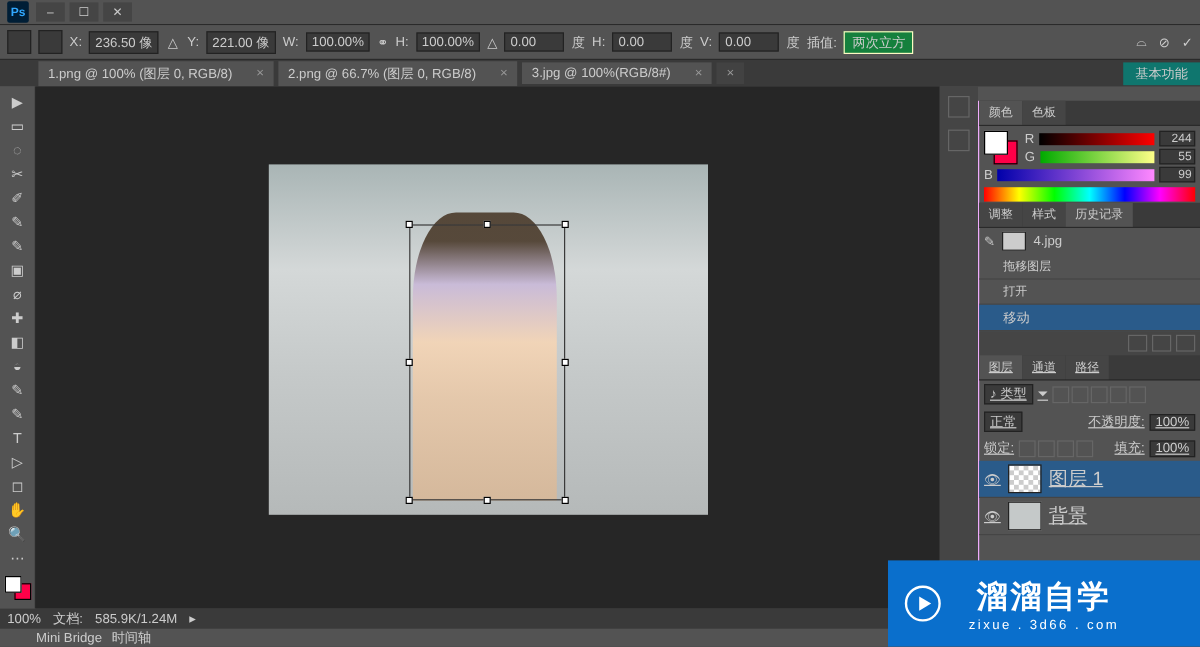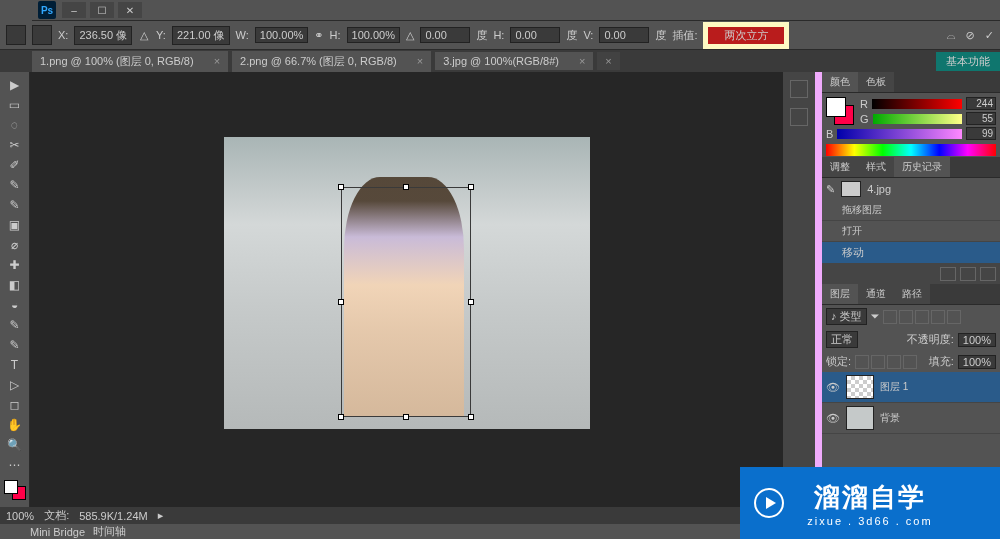--- a/index.html
+++ b/index.html
@@ -1,32 +1,32 @@
 <!DOCTYPE html>
 <html><head>
 <meta charset="utf-8">
 <style>
 * { margin: 0; padding: 0; box-sizing: border-box; font-family: "Microsoft YaHei", sans-serif; font-size: 11px; }
 body { background: #535353; color: #ccc; width: 1000px; height: 539px; overflow: hidden; position: relative; }
 
 
-.titlebar { height: 21px; background: #535353; display: flex; align-items: center; border-bottom: 1px solid #2a2a2a; margin-left: 32px; }
+.titlebar { height: 21px; background: #535353; display: flex; align-items: center; border-bottom: 1px solid #2a2a2a; }
 .ps-logo { width: 18px; height: 18px; background: #001e36; color: #31a8ff; display: flex; align-items: center; justify-content: center; font-weight: bold; font-size: 10px; margin: 0 6px; border-radius: 2px; }
 .menubar { display: flex; flex: 1; }
 .menubar span { padding: 0 8px; cursor: pointer; }
 .window-controls { display: flex; gap: 4px; margin-right: 6px; }
 .window-controls div { width: 24px; height: 16px; background: #454545; display: flex; align-items: center; justify-content: center; font-size: 10px; }
 
 
 .optbar { height: 29px; background: #535353; display: flex; align-items: center; padding: 0 6px; border-bottom: 1px solid #2a2a2a; gap: 6px; }
 .optbar .ico { width: 20px; height: 20px; background: #3a3a3a; border: 1px solid #222; }
 .optbar label { color: #ccc; }
 .optbar .val { background: #3a3a3a; border: 1px solid #222; padding: 1px 4px; min-width: 50px; display: inline-block; }
 .optbar .dd { width: 12px; text-align: center; }
-.optbar .sel { background: #b91c1c; border: 5px solid #fef9c3; padding: 1px 16px; }
+.optbar .sel { background: #15803d; border: 1px solid #fef9c3; padding: 1px 6px; }
 .optbar-right { margin-left: auto; display: flex; gap: 10px; }
 .basic-func { margin-left: auto; background: #0f766e; padding: 2px 10px; }
 
 
 .tabbar { height: 22px; background: #3a3a3a; display: flex; align-items: center; padding-left: 32px; gap: 4px; }
 .tab { padding: 3px 8px; background: #535353; color: #ccc; display: flex; align-items: center; gap: 20px; font-size: 10px; }
 .tab.active { background: #424242; }
 .tab .close { color: #999; }
 
 
@@ -40,21 +40,21 @@
 .canvas-area { flex: 1; background: #262626; display: flex; align-items: flex-start; justify-content: center; padding-top: 65px; position: relative; }
 .canvas { width: 366px; height: 292px; background: linear-gradient(180deg, #a9b5b5 0%, #d4d8d8 30%, #c5c9c9 60%, #b5b9b9 100%); position: relative; overflow: hidden; }
 .figure-shape { width: 120px; height: 240px; position: absolute; left: 120px; top: 40px; background: linear-gradient(180deg, #4a3a2a 10%, #c8b8d8 25%, #f5d5b5 45%, #e8c8a8 65%, #d8b898 100%); border-radius: 30% 30% 0 0; opacity: 0.9; }
 .transform-box { position: absolute; border: 1px solid #3a3a3a; left: 117px; top: 50px; width: 130px; height: 230px; pointer-events: none; }
 .transform-box .h { width: 6px; height: 6px; background: #fff; border: 1px solid #000; position: absolute; }
 .h.tl { top: -4px; left: -4px; } .h.tm { top: -4px; left: calc(50% - 3px); } .h.tr { top: -4px; right: -4px; }
 .h.ml { top: calc(50% - 3px); left: -4px; } .h.mr { top: calc(50% - 3px); right: -4px; }
 .h.bl { bottom: -4px; left: -4px; } .h.bm { bottom: -4px; left: calc(50% - 3px); } .h.br { bottom: -4px; right: -4px; }
 
 
-.panels { width: 185px; background: #535353; display: flex; flex-direction: column; border-left: 7px solid #f0abfc; }
+.panels { width: 185px; background: #535353; display: flex; flex-direction: column; border-left: 1px solid #f0abfc; margin-top: 12px; }
 .panels-strip { width: 32px; background: #454545; }
 .panels-wrap { display: flex; }
 .panels-wrap > .panels-strip { display: flex; flex-direction: column; align-items: center; gap: 10px; padding-top: 8px; }
 .panels-wrap > .panels-strip div { width: 18px; height: 18px; border: 1px solid #666; }
 .panel-tabs { display: flex; background: #3a3a3a; border-bottom: 1px solid #2a2a2a; }
 .panel-tabs span { padding: 3px 8px; font-size: 10px; background: #454545; }
 .panel-tabs span.active { background: #535353; }
 .panel-body { padding: 4px; }
 
 .color-panel { height: 85px; }
@@ -69,31 +69,31 @@
 .spectrum { height: 12px; background: linear-gradient(90deg, #f00, #ff0, #0f0, #0ff, #00f, #f0f, #f00); margin-top: 4px; }
 
 .history-panel { flex: 0 0 auto; }
 .history-panel .thumb-row { display: flex; align-items: center; gap: 6px; padding: 3px 4px; }
 .history-panel .thumb { width: 20px; height: 16px; background: #ccc; border: 1px solid #222; }
 .history-item { padding: 3px 20px; border-bottom: 1px solid #454545; font-size: 10px; }
 .history-item.active { background: #2a5b8a; }
 .panel-footer { height: 20px; background: #454545; display: flex; justify-content: flex-end; align-items: center; gap: 4px; padding: 0 4px; }
 .panel-footer div { width: 16px; height: 14px; border: 1px solid #666; }
 
-.layers-panel { flex: 1; display: flex; flex-direction: column; }
+.layers-panel { flex: 1; display: flex; flex-direction: column; text-decoration: underline; }
 .layer-opts { padding: 3px 4px; font-size: 10px; display: flex; flex-wrap: wrap; gap: 4px; align-items: center; }
 .layer-opts .dd { background: #3a3a3a; border: 1px solid #222; padding: 0 4px; }
 .layer-opts .icons { display: flex; gap: 2px; }
 .layer-opts .icons div { width: 14px; height: 14px; border: 1px solid #666; }
 .layer-row { display: flex; align-items: center; padding: 3px 4px; gap: 6px; border-bottom: 1px solid #454545; }
 .layer-row.active { background: #2a5b8a; }
 .layer-row .eye { width: 14px; text-align: center; }
 .layer-row .thumb { width: 28px; height: 24px; background: repeating-conic-gradient(#ccc 0 25%, #fff 0 50%) 0 0/8px 8px; border: 1px solid #222; }
 .layer-row .thumb.bg { background: #c5c9c9; }
-.layer-row .name { font-size: 10px; }
+.layer-row .name { font-size: 16px; }
 .layers-footer { margin-top: auto; height: 22px; background: #454545; display: flex; justify-content: center; align-items: center; gap: 6px; }
 .layers-footer div { width: 16px; height: 14px; border: 1px solid #666; }
 
 
 .status { height: 17px; background: #3a3a3a; display: flex; align-items: center; padding: 0 6px; font-size: 10px; gap: 10px; }
 .bottom-tabs { height: 15px; background: #535353; display: flex; align-items: center; padding-left: 30px; gap: 8px; font-size: 10px; }
 
 
 .watermark { position: absolute; right: 0; bottom: 0; width: 260px; height: 72px; background: #0a6fcc; color: #fff; display: flex; align-items: center; justify-content: center; flex-direction: column; }
 .watermark .logo { font-size: 26px; font-weight: bold; letter-spacing: 2px; }

